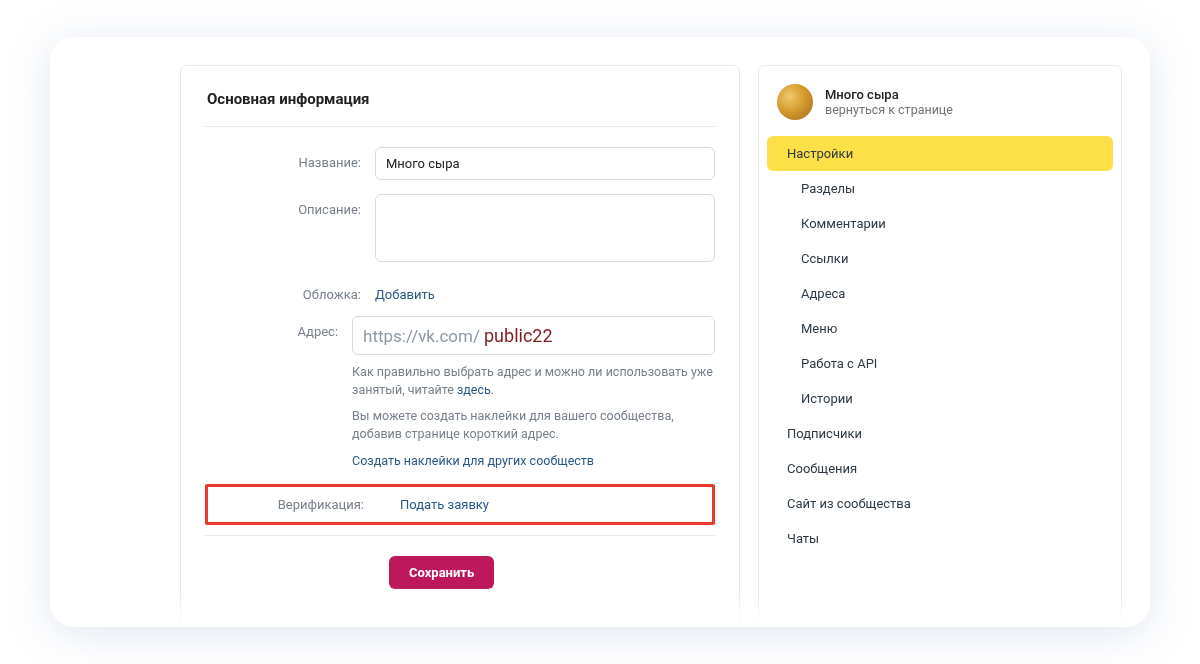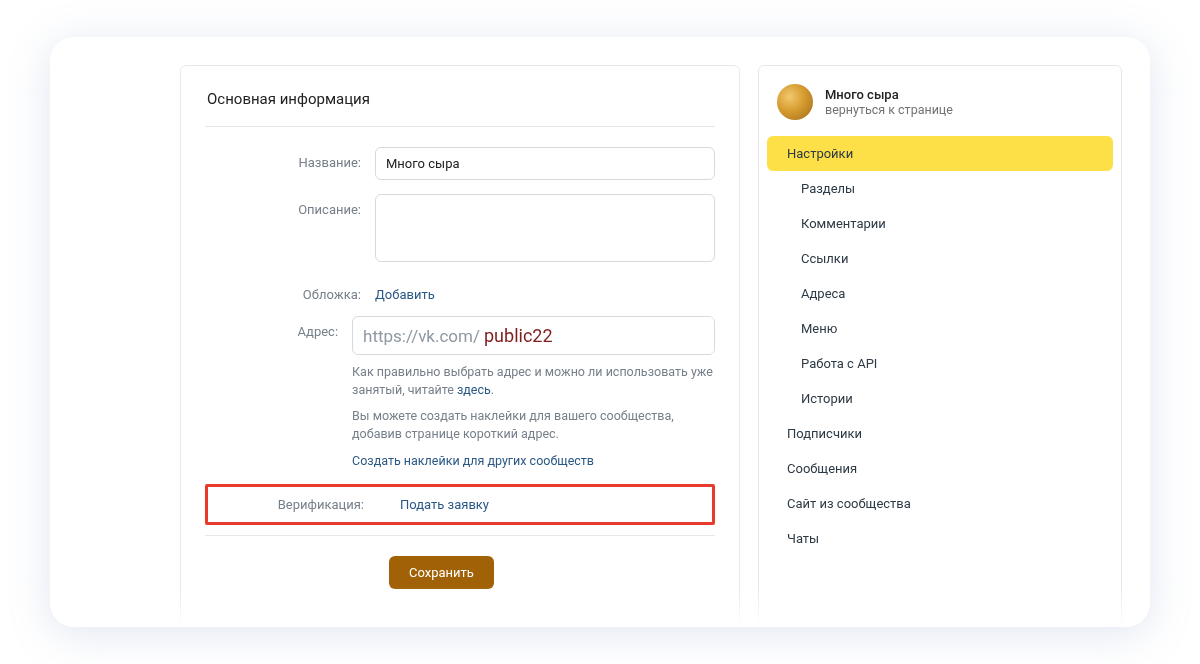--- a/index.html
+++ b/index.html
@@ -2,36 +2,36 @@
 <html><head>
   <meta charset="utf-8">
   <style>
     *{box-sizing:border-box;margin:0;padding:0;font-family:-apple-system,BlinkMacSystemFont,"Segoe UI",Roboto,Helvetica,Arial,sans-serif;}
     body{background:#fff;display:flex;justify-content:center;align-items:center;min-height:664px;}
     .frame{width:1100px;height:590px;background:#fff;border-radius:24px;position:relative;overflow:hidden;box-shadow:0 6px 40px rgba(130,155,200,0.25);}
     .inner{display:flex;gap:18px;padding:28px 28px 0 130px;height:100%;}
     .card{background:#fff;border:1px solid #e6e8ec;border-radius:6px;}
     .main{width:560px;padding:24px 24px 24px 24px;}
     .side{flex:1;padding:12px 0 0 0;}
-    h2{font-size:15px;font-weight:400;color:#222;padding:0 2px 18px;}
+    h2{font-size:15px;font-weight:700;color:#222;padding:0 2px 18px;}
     .hr{height:1px;background:#e6e8ec;margin:0 0 20px;}
     .row{display:flex;align-items:flex-start;margin-bottom:14px;}
     .lbl{width:170px;text-align:right;padding-right:14px;font-size:13px;color:#77808a;padding-top:8px;}
     .ctl{flex:1;font-size:13px;color:#222;}
     .inp{width:100%;border:1px solid #d6dae0;border-radius:6px;padding:8px 10px;font-size:13px;color:#222;}
     .ta{height:68px;resize:none;}
     .link{color:#2a5885;cursor:pointer;}
     .urlwrap{display:flex;align-items:center;border:1px solid #d6dae0;border-radius:6px;overflow:hidden;}
     .urlpre{padding:8px 2px 8px 10px;color:#8e98a3;font-size:17px;}
     .urlinp{border:none;outline:none;padding:8px 2px;font-size:18px;color:#7f1d1d;flex:1;}
     .hint{color:#77808a;font-size:12.5px;line-height:1.45;margin-top:8px;}
     .highlight{border:3px solid #e93a2e;border-radius:2px;padding:10px 8px;margin:6px 0 10px;}
     .highlight .row{margin:0;gap:22px;}
     .btnrow{padding-left:184px;margin-top:18px;}
-    .btn{background:#a16207;color:#fff;border:none;border-radius:6px;padding:9px 20px;font-size:13px;font-weight:400;cursor:pointer;}
+    .btn{background:#be185d;color:#fff;border:none;border-radius:6px;padding:9px 20px;font-size:13px;font-weight:700;cursor:pointer;}
     .side-header{display:flex;align-items:center;gap:12px;padding:6px 18px 16px;}
     .avatar{width:36px;height:36px;border-radius:50%;background:radial-gradient(circle at 35% 35%,#f2c96e 0%,#d69b2e 45%,#9b6a20 100%);flex-shrink:0;}
     .side-name{font-size:13px;color:#222;font-weight:500;}
     .side-sub{font-size:12.5px;color:#77808a;}
     .menu-item{padding:10px 20px;font-size:13px;color:#2d3a45;cursor:pointer;border-radius:6px;margin:0 8px;}
     .menu-item.sub{padding-left:34px;}
     .menu-item.active{background:#fde047;}
     .fade{position:absolute;left:0;right:0;bottom:0;height:40px;background:linear-gradient(to bottom,rgba(255,255,255,0),#fff);pointer-events:none;}
   </style>
 </head>

